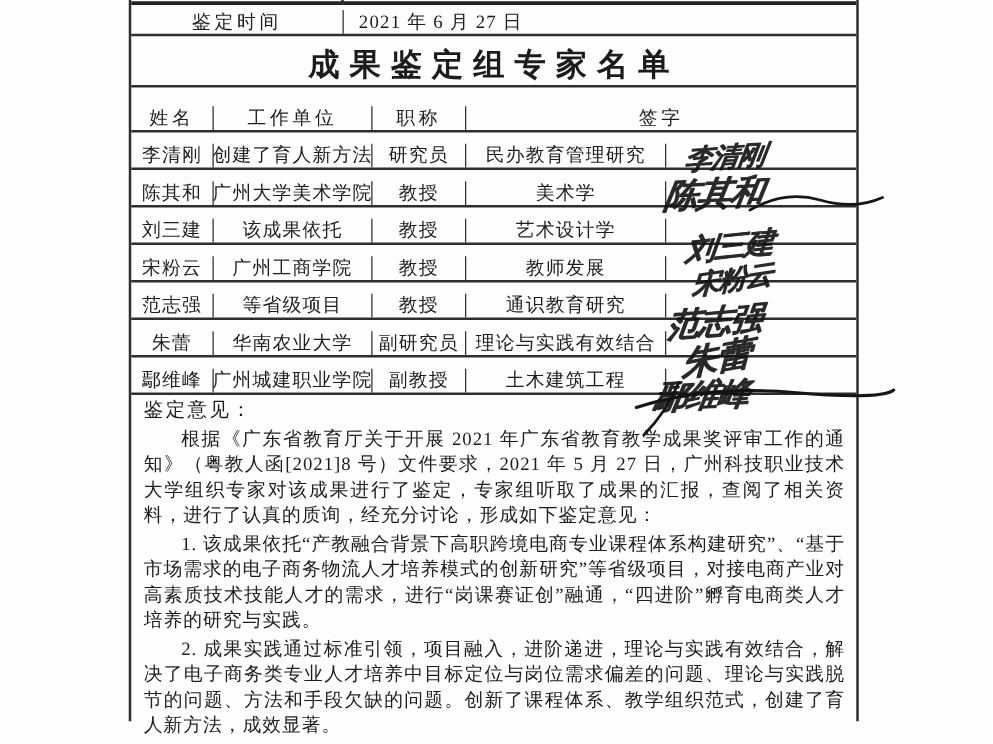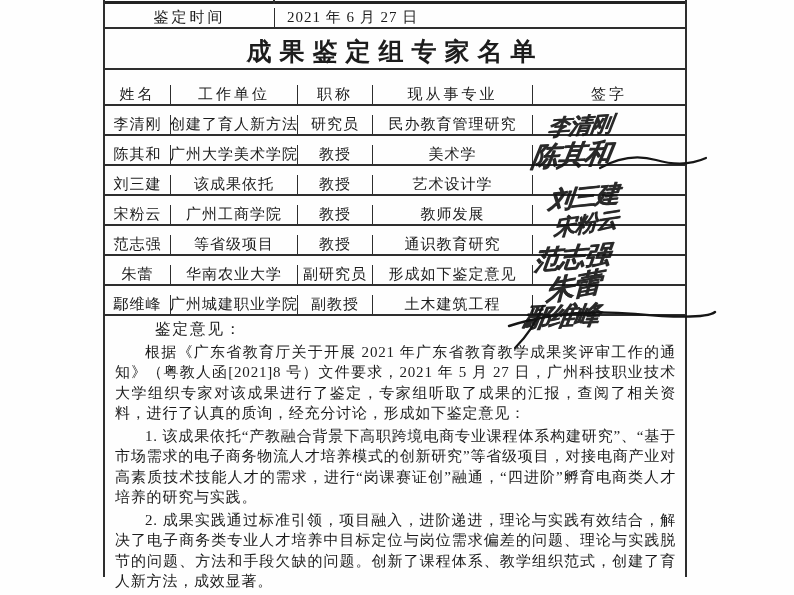--- a/index.html
+++ b/index.html
@@ -29,21 +29,21 @@
   .c-name{width:66px;}
   .c-unit{width:127px;}
   .c-title{width:75px;}
   .c-field{width:160px;}
   .c-sign{flex:1;}
   .meta-label{width:170px;letter-spacing:3px;}
   .meta-value{flex:1;justify-content:flex-start;padding-left:12px;letter-spacing:1px;}
   .title-cell{width:100%;justify-content:center;font-size:25px;font-weight:600;letter-spacing:8px;border-right:none;}
   .hdr{letter-spacing:3px;}
   .row-opinion{display:block;border-bottom:none;height:261px;padding:3px 9px 0 10px;box-sizing:border-box;}
-  .op-label{font-size:15.5px;letter-spacing:2px;line-height:20.5px;margin-left:40px;}
+  .op-label{font-size:15.5px;letter-spacing:2px;line-height:20.5px;}
   .op-para{
     margin:2px 0 0 0;font-size:15px;line-height:20.5px;letter-spacing:0.8px;
     text-align:justify;text-indent:2em;
   }
   
   .sig{
     position:absolute;z-index:5;color:#121212;font-weight:700;font-style:italic;
     white-space:nowrap;letter-spacing:-1px;opacity:.9;
     text-shadow:0.6px 0.4px 0 #1a1a1a;
     transform:skewX(-12deg) rotate(var(--r,-5deg));
@@ -68,21 +68,20 @@
     </div>
 
     <div class="row row-title">
       <div class="cell title-cell">成果鉴定组专家名单</div>
     </div>
 
     <div class="row row-header">
       <div class="cell c-name hdr">姓名</div>
       <div class="cell c-unit hdr">工作单位</div>
       <div class="cell c-title hdr">职称</div>
-      <div class="cell c-field hdr">现从事专业</div>
       <div class="cell c-sign hdr">签字</div>
     </div>
 
     <div class="row row-expert">
       <div class="cell c-name">李清刚</div>
       <div class="cell c-unit">创建了育人新方法</div>
       <div class="cell c-title">研究员</div>
       <div class="cell c-field">民办教育管理研究</div>
       <div class="cell c-sign"></div>
     </div>
@@ -116,21 +115,21 @@
       <div class="cell c-unit">等省级项目</div>
       <div class="cell c-title">教授</div>
       <div class="cell c-field">通识教育研究</div>
       <div class="cell c-sign"></div>
     </div>
 
     <div class="row row-expert">
       <div class="cell c-name">朱蕾</div>
       <div class="cell c-unit">华南农业大学</div>
       <div class="cell c-title">副研究员</div>
-      <div class="cell c-field">形成如下鉴定意见</div>
+      <div class="cell c-field">理论与实践有效结合</div>
       <div class="cell c-sign"></div>
     </div>
 
     <div class="row row-expert">
       <div class="cell c-name">鄢维峰</div>
       <div class="cell c-unit">广州城建职业学院</div>
       <div class="cell c-title">副教授</div>
       <div class="cell c-field">土木建筑工程</div>
       <div class="cell c-sign"></div>
     </div>

